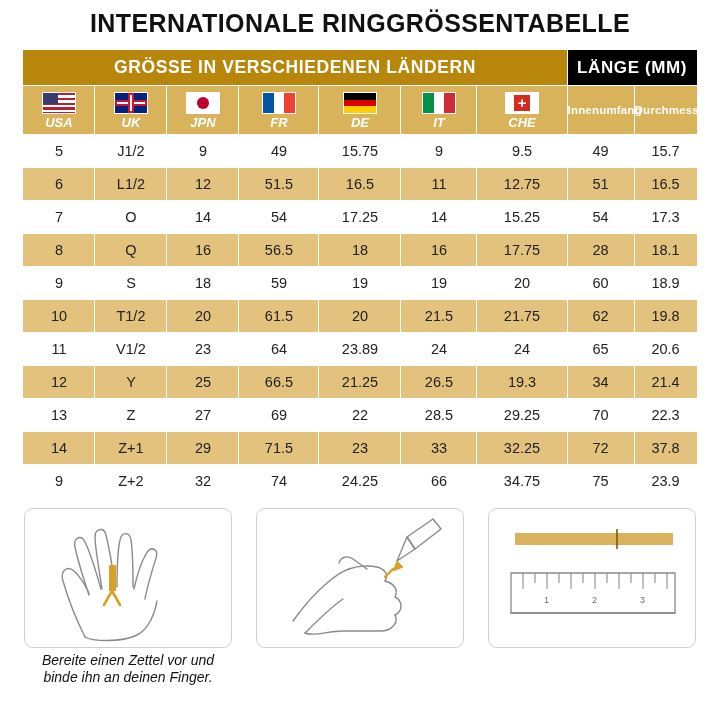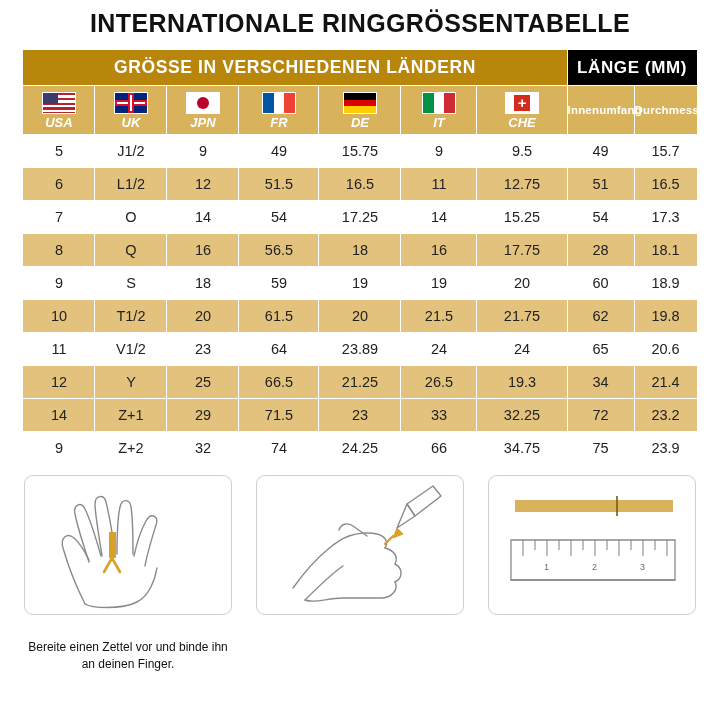--- a/index.html
+++ b/index.html
@@ -193,25 +193,26 @@
   .step-img {
     width: 208px;
     height: 140px;
     border: 1px solid #cfcfcf;
     border-radius: 9px;
     background: #ffffff;
     box-sizing: border-box;
     overflow: hidden;
   }
   .step-caption {
-    margin-top: 24px;
-    font-size: 12px;
+    margin-top: 4px;
+    font-size: 14px;
     line-height: 17px;
     text-align: center;
     color: #111111;
+    font-style: italic;
   }
 </style>
 </head>
 <body>
 
 <div class="page">
 
   <div class="title">INTERNATIONALE RINGGRÖSSENTABELLE</div>
 
   <table class="ringtable">
@@ -359,30 +360,41 @@
         <td>12</td>
         <td>Y</td>
         <td>25</td>
         <td>66.5</td>
         <td>21.25</td>
         <td>26.5</td>
         <td>19.3</td>
         <td>34</td>
         <td>21.4</td>
       </tr>
+      <tr class="datarow row-light">
+        <td>13</td>
+        <td>Z</td>
+        <td>27</td>
+        <td>69</td>
+        <td>22</td>
+        <td>28.5</td>
+        <td>29.25</td>
+        <td>70</td>
+        <td>22.3</td>
+      </tr>
       <tr class="datarow row-dark">
         <td>14</td>
         <td>Z+1</td>
         <td>29</td>
         <td>71.5</td>
         <td>23</td>
         <td>33</td>
         <td>32.25</td>
         <td>72</td>
-        <td>23.2</td>
+        <td>37.8</td>
       </tr>
       <tr class="datarow row-light">
         <td>9</td>
         <td>Z+2</td>
         <td>32</td>
         <td>74</td>
         <td>24.25</td>
         <td>66</td>
         <td>34.75</td>
         <td>75</td>

